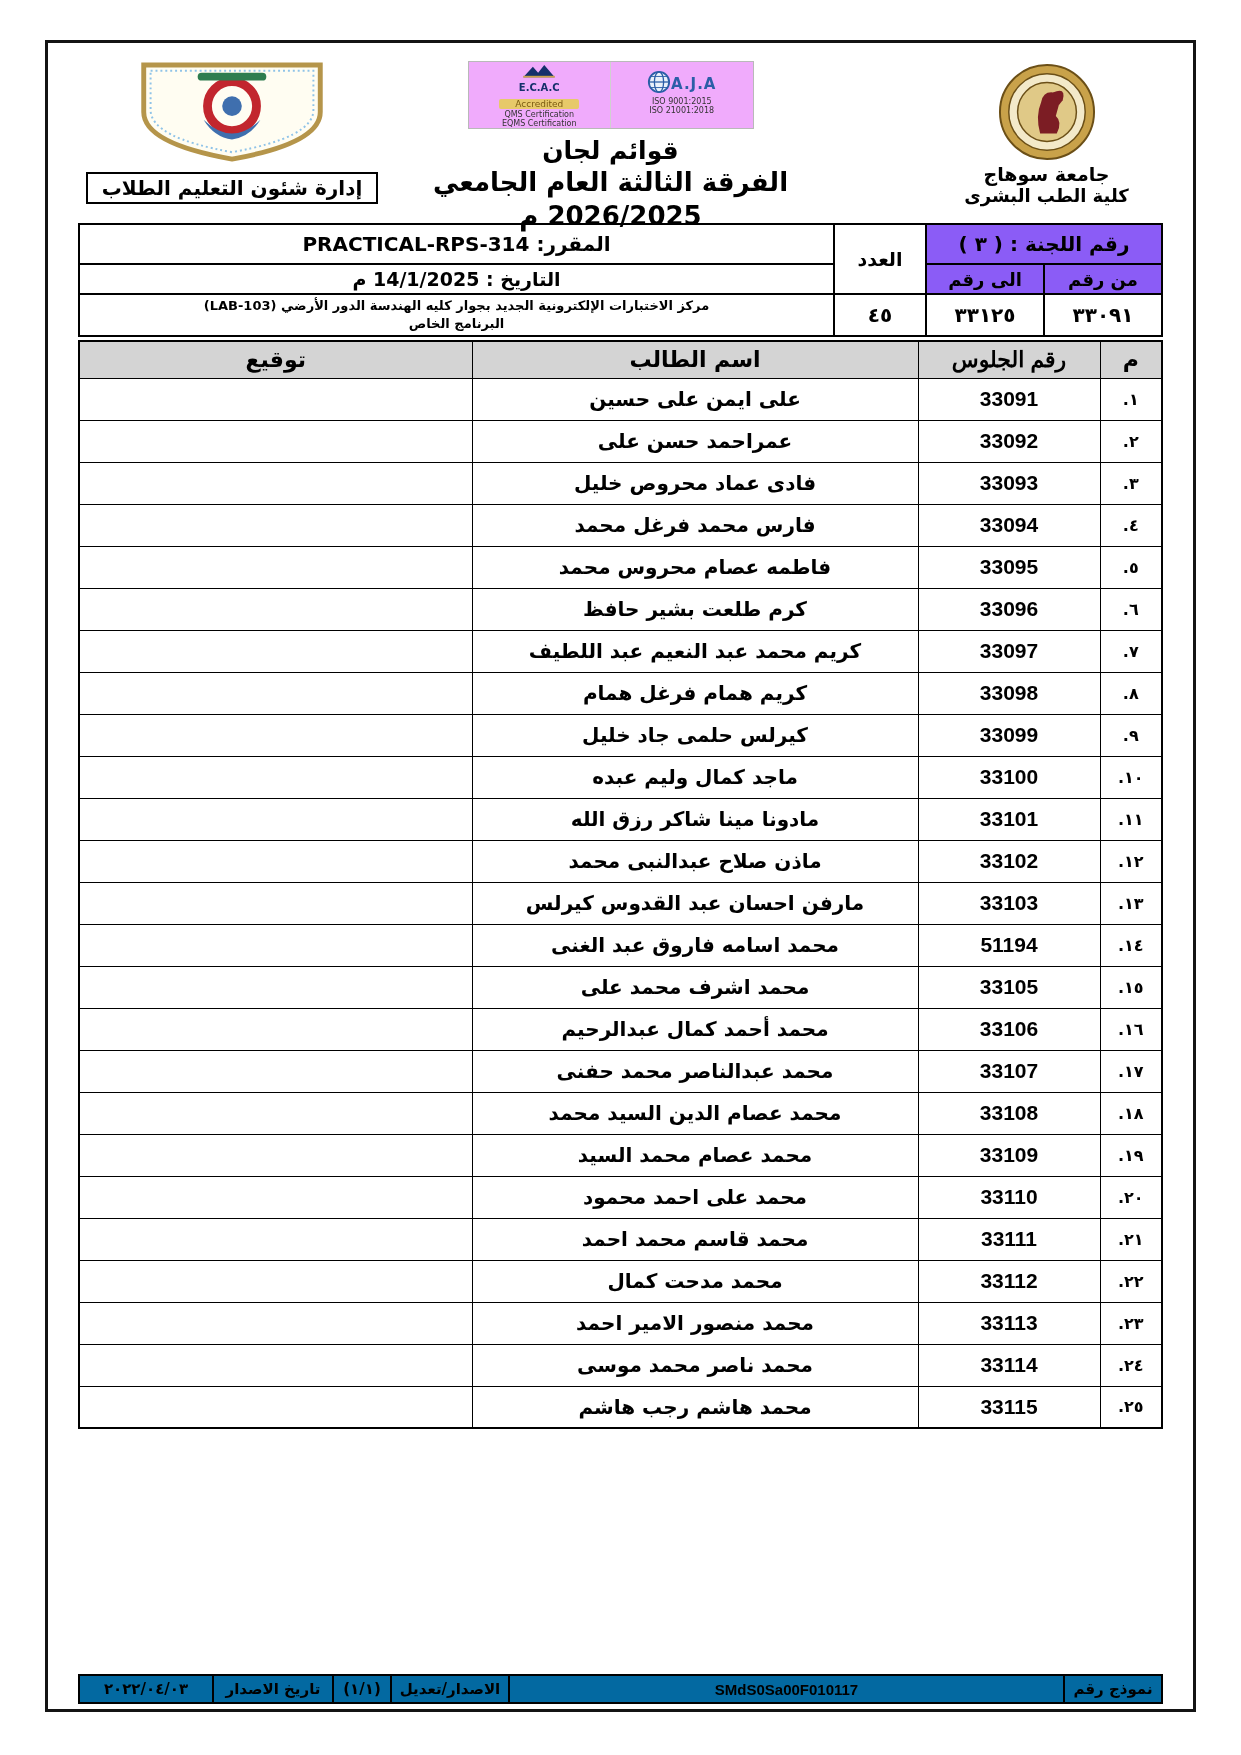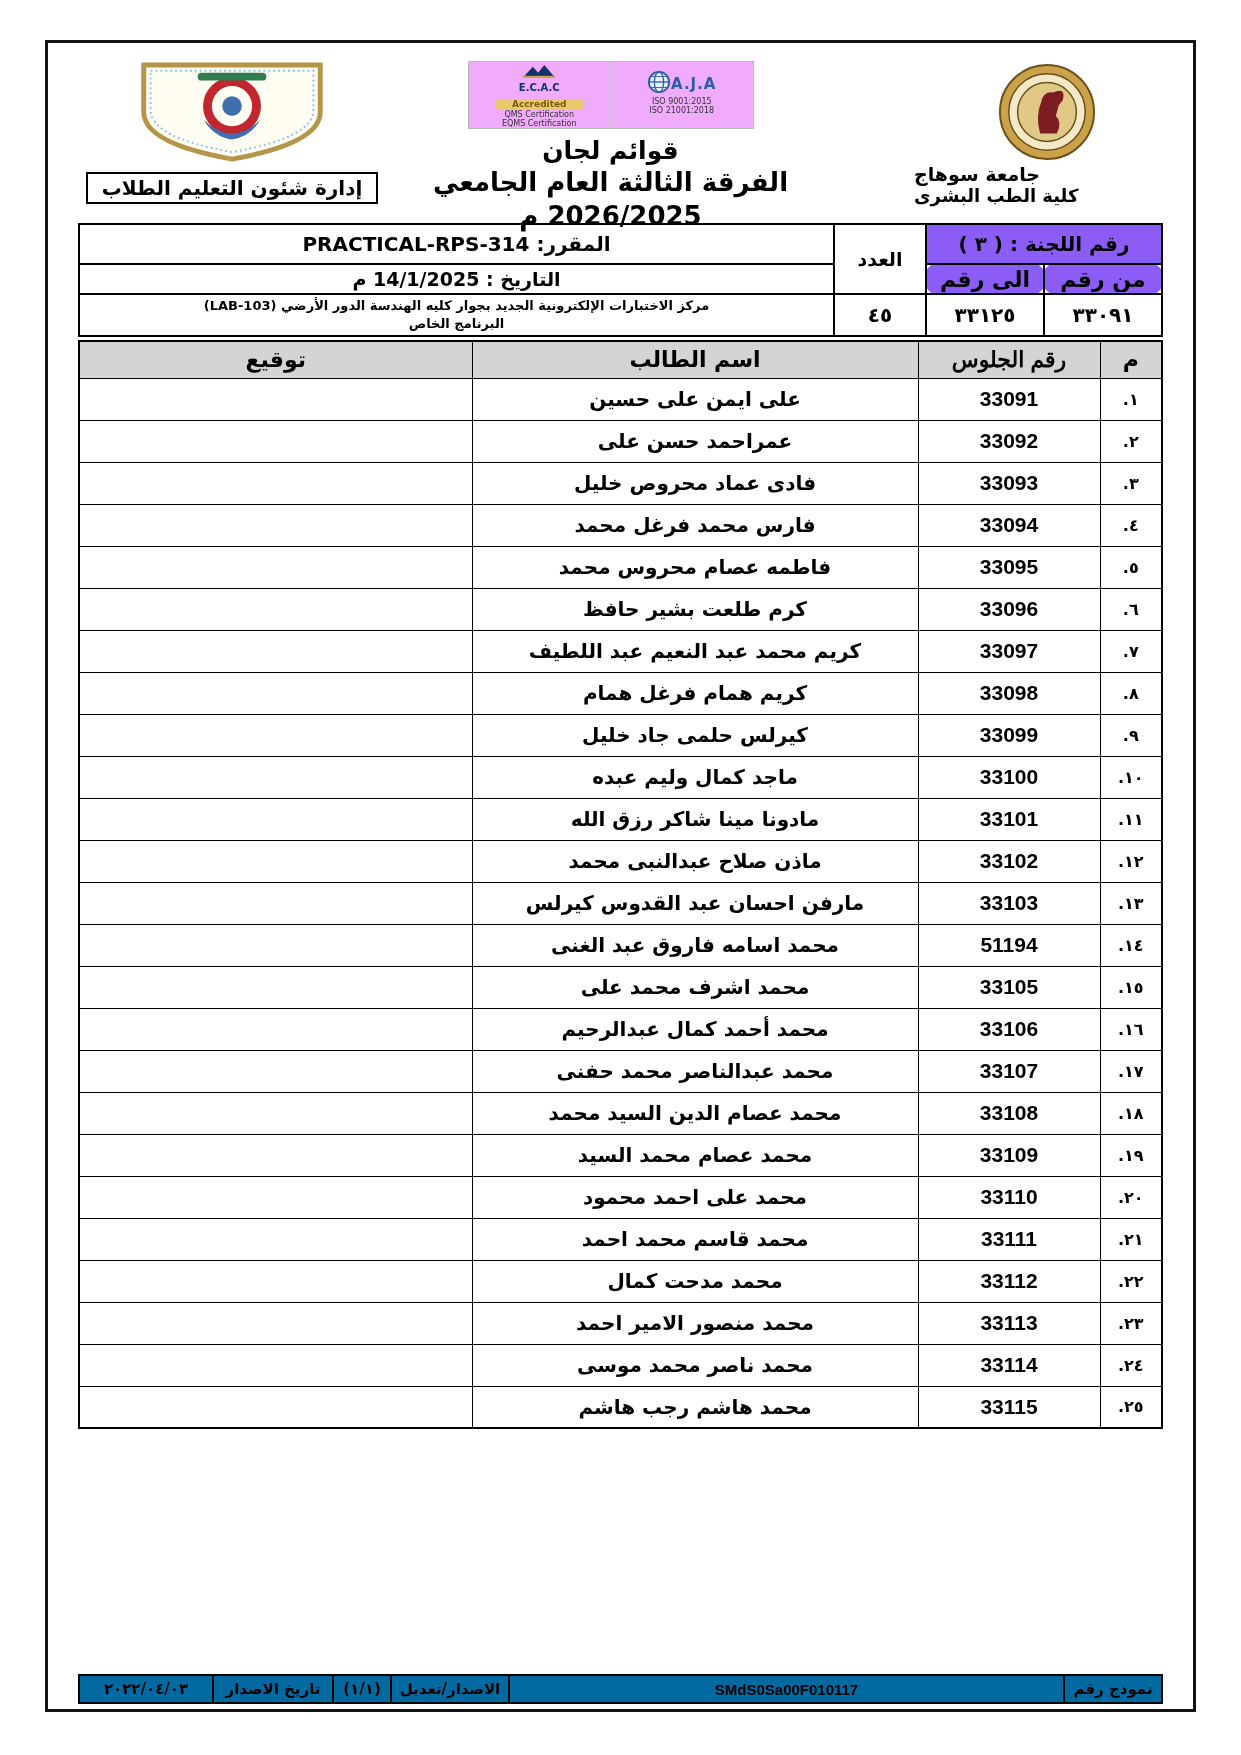--- a/index.html
+++ b/index.html
@@ -6,32 +6,32 @@
   html,body { background:#ffffff; }
   body { font-family:"DejaVu Sans", sans-serif; color:#000; }
 
   .page { position:relative; width:1241px; height:1755px; background:#fff; overflow:hidden; }
   .frame { position:absolute; left:45px; top:40px; width:1151px; height:1672px;
            border:3px solid #141414; direction:rtl; }
 
   
   .doc-header { display:flex; padding:16px 14px 0; height:178px; }
 
-  .hdr-right { width:360px; padding-left:95px; text-align:left; }
+  .hdr-right { width:360px; padding-left:95px; text-align:center; }
   .uni-seal { margin:4px auto 2px; width:98px; height:98px; }
   .uni-name { font-size:19px; font-weight:bold; margin-top:2px; }
   .uni-fac  { font-size:18px; font-weight:bold; }
 
   .hdr-center { flex:1; text-align:center; }
   .cert-box { width:286px; height:68px; margin:2px auto 6px; border:1px solid #b9b9b9;
               background:#f0abfc; display:flex; direction:ltr; }
   .cert { flex:1; padding:2px 2px 0; line-height:1.12; overflow:hidden; }
   .cert.ecac { border-right:1px solid #d0d0d0; }
   .cert-name { font-size:10px; font-weight:bold; color:#15306b; }
-  .cert-band { font-size:9px; font-weight:bold; color:#7a5a10; background:#e7c96a;
+  .cert-band { font-size:9px; font-weight:normal; color:#7a5a10; background:#e7c96a;
                display:inline-block; padding:0 16px; border-radius:2px; }
   .cert-line { font-size:8px; color:#333; }
   .aja-top { display:flex; align-items:center; justify-content:center; margin-top:6px; }
   .aja-name { font-size:15px; font-weight:bold; color:#2b5ea7; letter-spacing:1px; }
   .title1 { font-size:25px; font-weight:bold; line-height:1.25; }
   .title2 { font-size:26px; font-weight:bold; line-height:1.3; }
 
   .hdr-left { width:340px; text-align:center; }
   .shield { width:188px; height:102px; margin:2px auto 0; }
   .admin-box { display:inline-block; border:2px solid #000; padding:2px 14px; margin-top:9px;
@@ -43,21 +43,21 @@
   td, th { overflow:hidden; }
 
   
   .info-table { margin-top:2px; border:2px solid #000; }
   .info-table td { border:2px solid #000; text-align:center; vertical-align:middle; background:#fff; }
   .info-table .gray { background:#8b5cf6; }
   .row-a { height:40px; }
   .row-b { height:30px; }
   .row-c { height:42px; }
   .committee { font-size:20px; font-weight:bold; }
-  .fromto { font-size:22px; font-weight:bold;border-radius:10px; }
+  .fromto { font-size:18px; font-weight:bold; }
   .numval { font-size:20px; font-weight:bold; }
   .count-label { font-size:19px; font-weight:bold; }
   .course { font-size:20px; font-weight:bold; }
   .date { font-size:19px; font-weight:bold; }
   .loc { font-size:13px; font-weight:bold; line-height:1.35; }
 
   
   .main-table { margin-top:3px; border:2px solid #000; }
   .main-table th { background:#d4d4d4; border:1px solid #000; font-size:22px; font-weight:bold;
                    height:37px; text-align:center; vertical-align:middle; }

